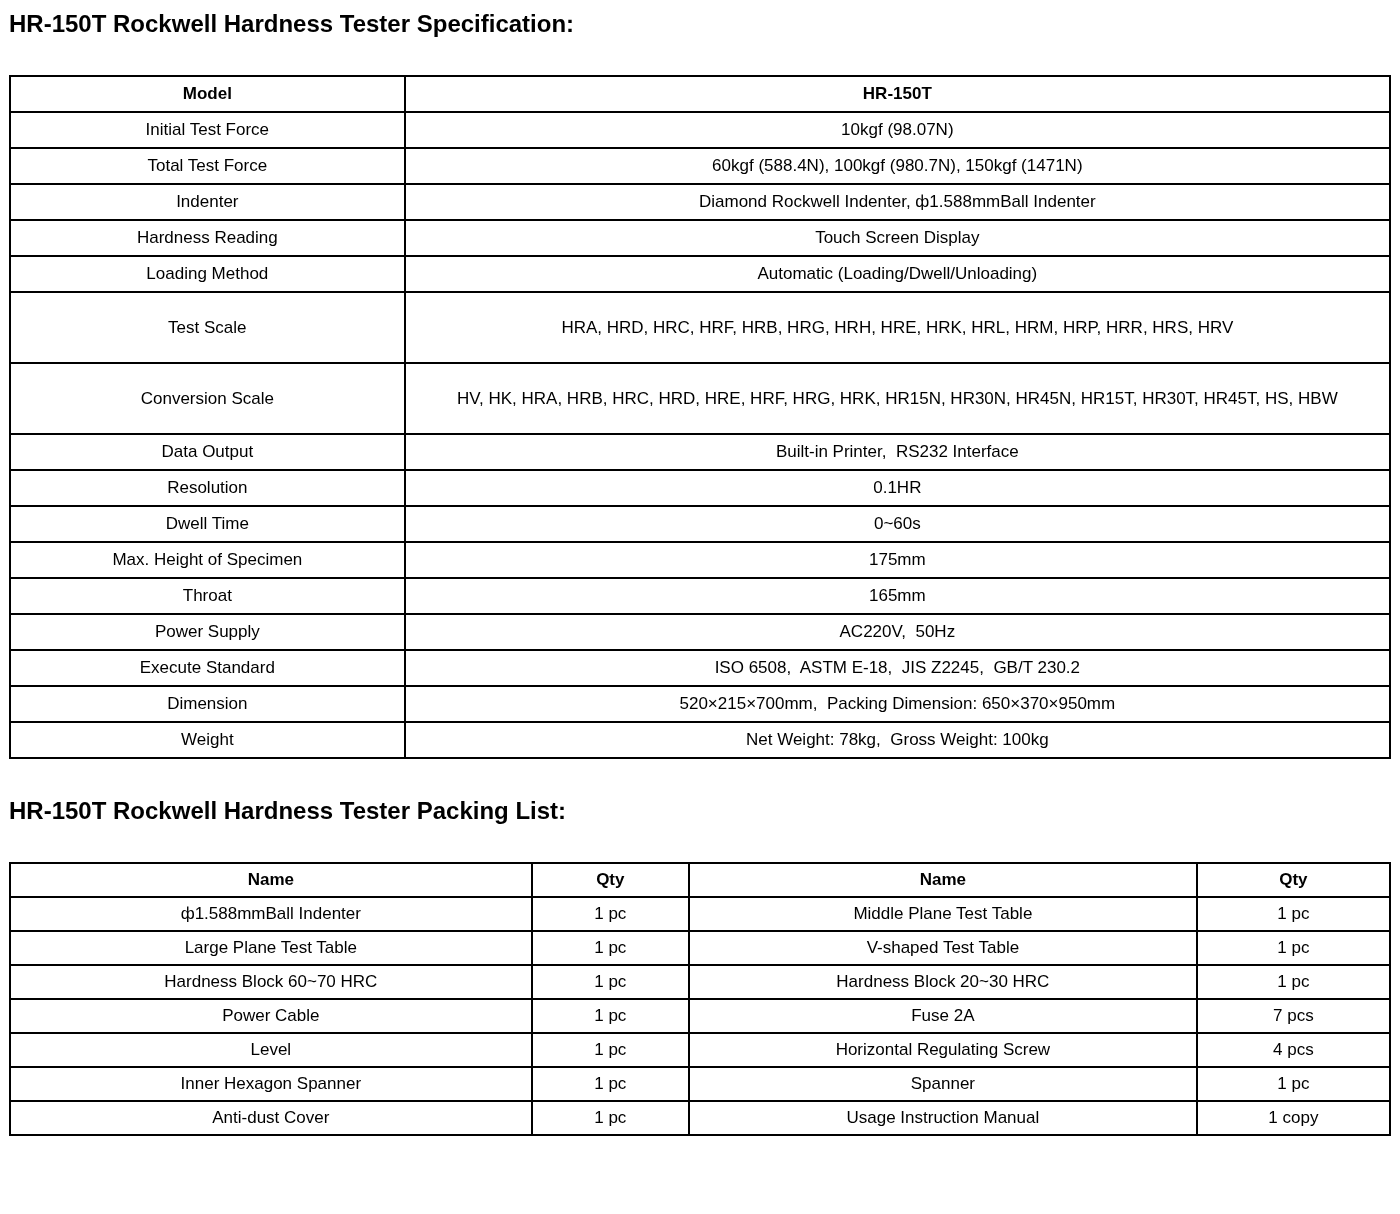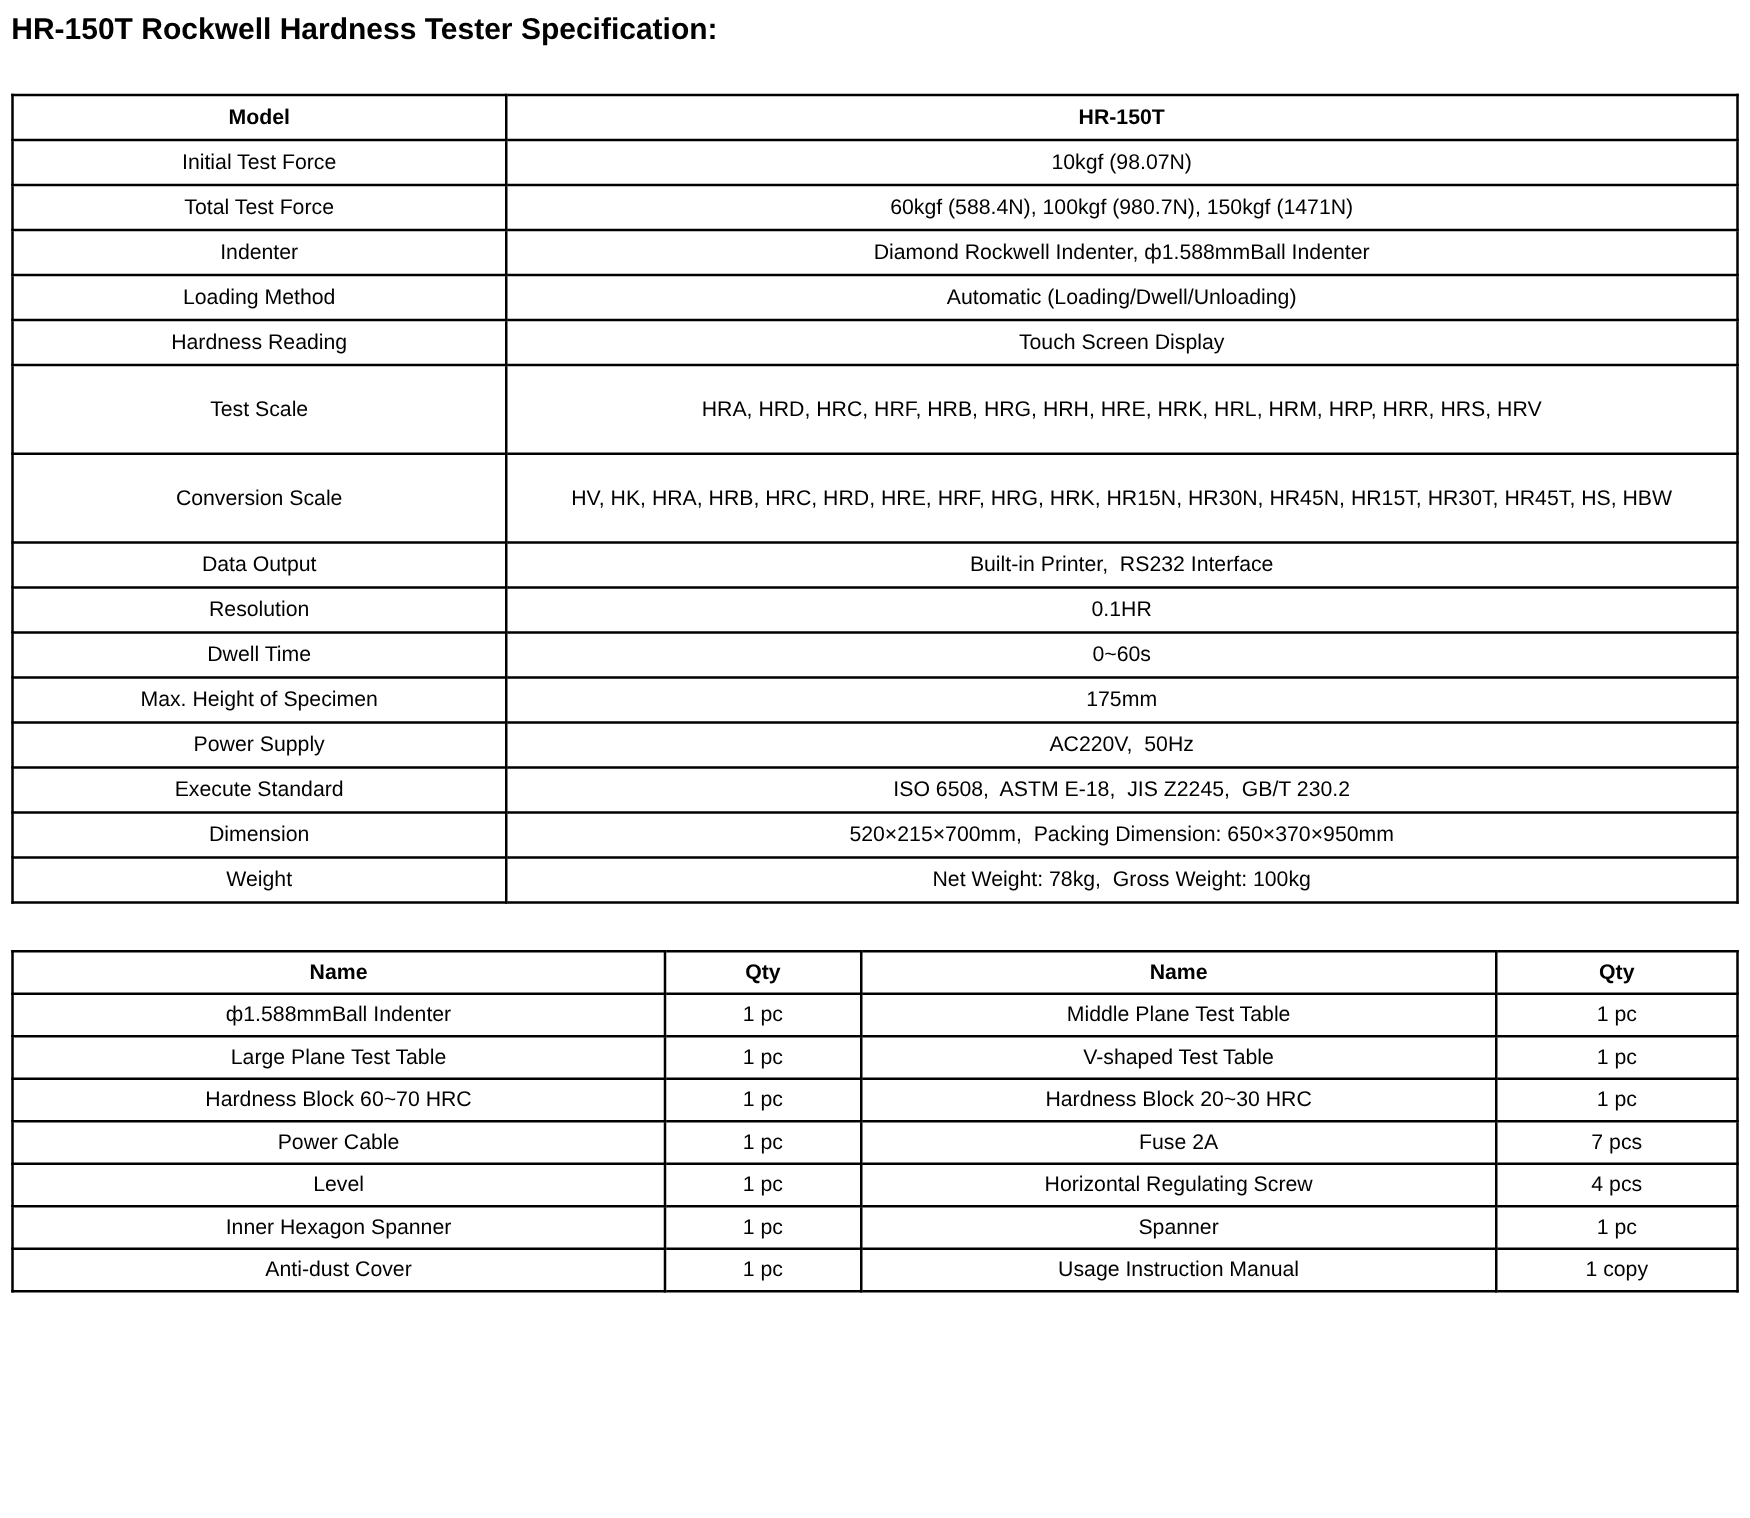--- a/index.html
+++ b/index.html
@@ -72,26 +72,26 @@
         </tr>
         <tr>
           <td>Total Test Force</td>
           <td>60kgf (588.4N), 100kgf (980.7N), 150kgf (1471N)</td>
         </tr>
         <tr>
           <td>Indenter</td>
           <td>Diamond Rockwell Indenter, ф1.588mmBall Indenter</td>
         </tr>
         <tr>
+          <td>Hardness Reading</td>
+          <td>Touch Screen Display</td>
+        </tr>
+        <tr>
           <td>Loading Method</td>
           <td>Automatic (Loading/Dwell/Unloading)</td>
-        </tr>
-        <tr>
-          <td>Hardness Reading</td>
-          <td>Touch Screen Display</td>
         </tr>
         <tr class="tall">
           <td>Test Scale</td>
           <td>HRA, HRD, HRC, HRF, HRB, HRG, HRH, HRE, HRK, HRL, HRM, HRP, HRR, HRS, HRV</td>
         </tr>
         <tr class="tall">
           <td>Conversion Scale</td>
           <td>HV, HK, HRA, HRB, HRC, HRD, HRE, HRF, HRG, HRK, HR15N, HR30N, HR45N, HR15T, HR30T, HR45T, HS, HBW</td>
         </tr>
         <tr>
@@ -104,38 +104,43 @@
         </tr>
         <tr>
           <td>Dwell Time</td>
           <td>0~60s</td>
         </tr>
         <tr>
           <td>Max. Height of Specimen</td>
           <td>175mm</td>
         </tr>
         <tr>
+          <td>Throat</td>
+          <td>165mm</td>
+        </tr>
+        <tr>
           <td>Power Supply</td>
           <td>AC220V,&nbsp; 50Hz</td>
         </tr>
         <tr>
           <td>Execute Standard</td>
           <td>ISO 6508,&nbsp; ASTM E-18,&nbsp; JIS Z2245,&nbsp; GB/T 230.2</td>
         </tr>
         <tr>
           <td>Dimension</td>
           <td>520×215×700mm,&nbsp; Packing Dimension: 650×370×950mm</td>
         </tr>
         <tr>
           <td>Weight</td>
           <td>Net Weight: 78kg,&nbsp; Gross Weight: 100kg</td>
         </tr>
       </tbody>
   </table>
 
+  <div class="doc-title second">HR-150T Rockwell Hardness Tester Packing List:</div>
 
   <table class="pack-table">
     <colgroup>
       <col class="col-name1">
         <col class="col-qty1">
         <col class="col-name2">
         <col class="col-qty2">
     </colgroup>
     <tbody>
       <tr>

